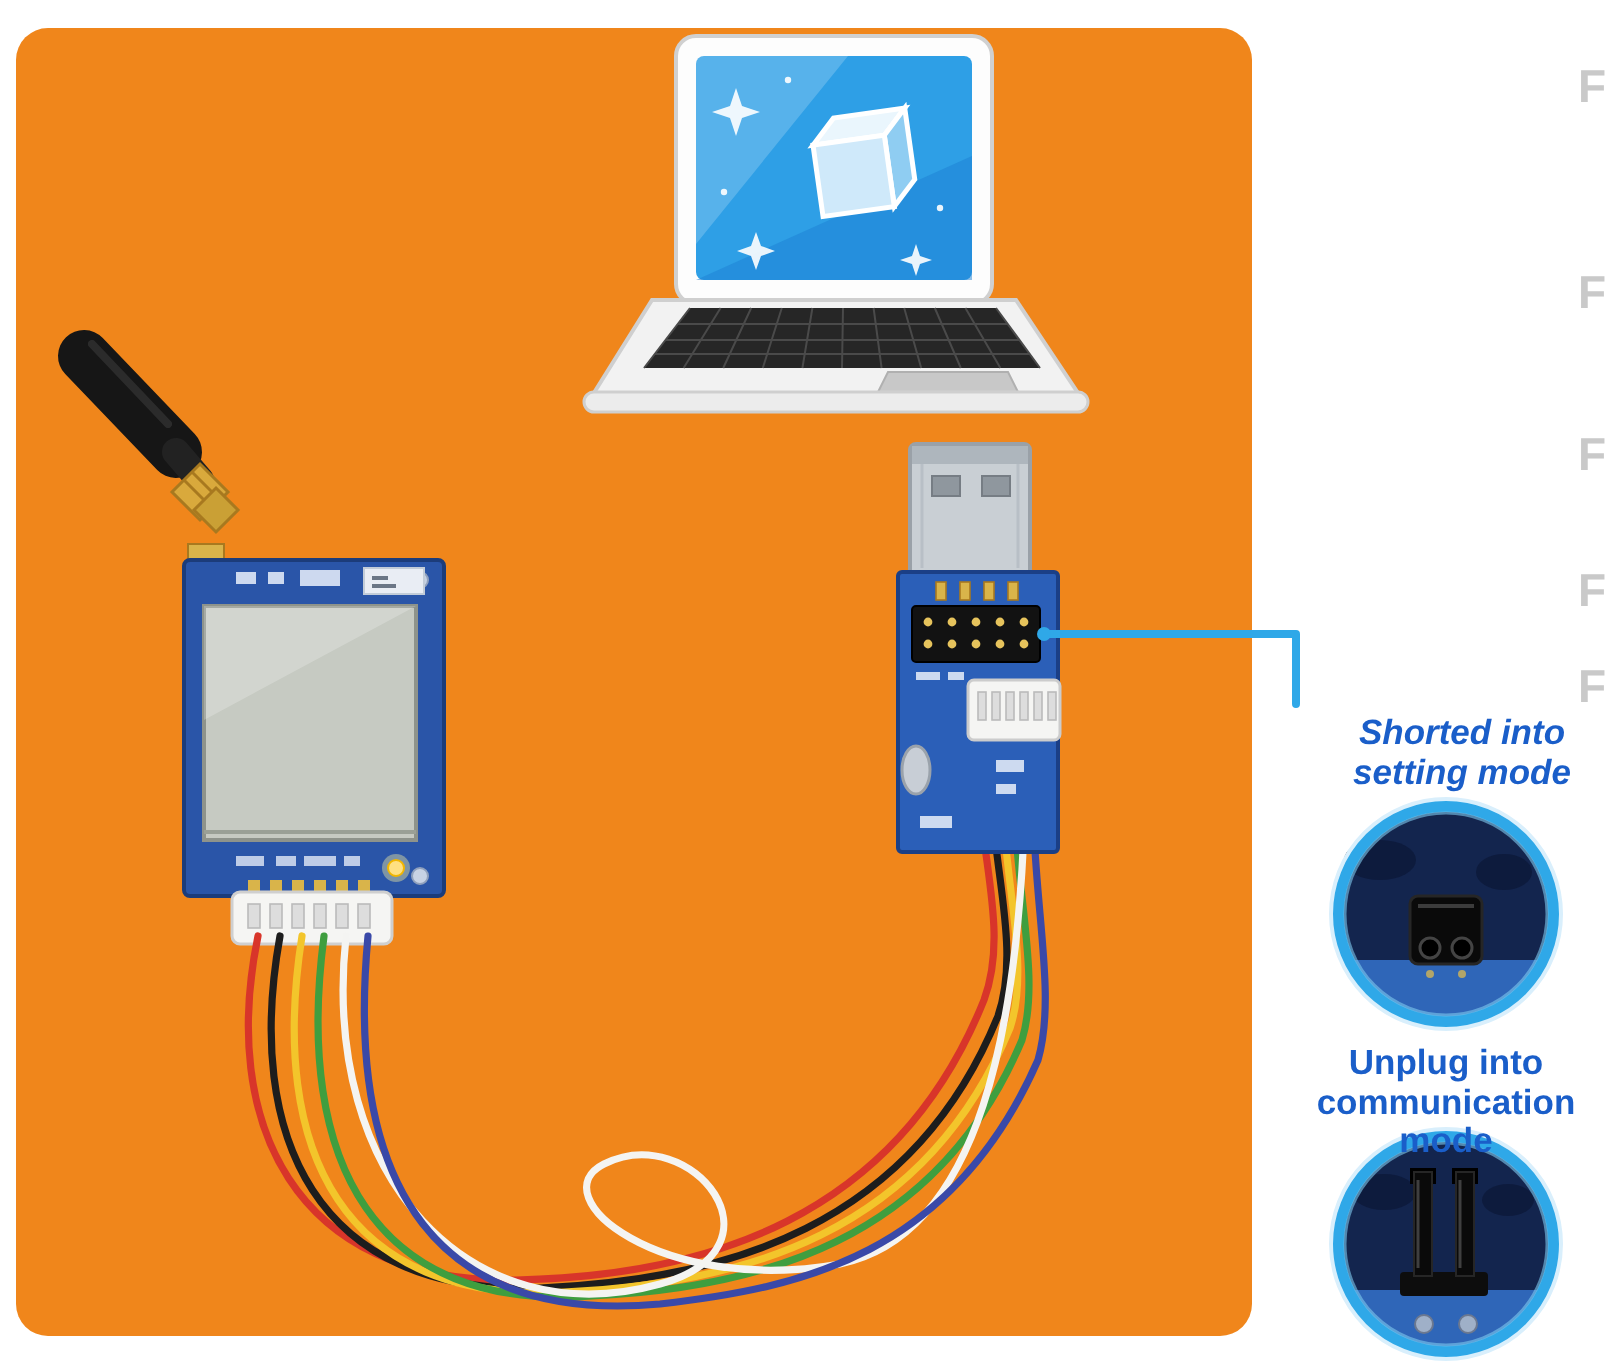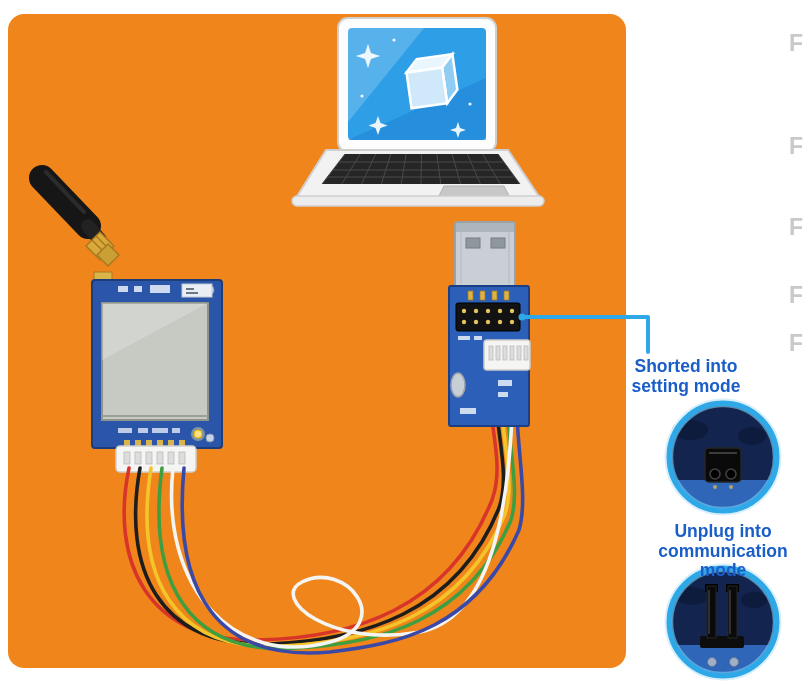--- a/index.html
+++ b/index.html
@@ -6,21 +6,21 @@
   .stage{
     position:relative;width:809px;height:684px;overflow:hidden;
     background:#ffffff;font-family:"Liberation Sans",sans-serif;
   }
   .stage svg{position:absolute;left:0;top:0;}
   .ann{
     position:absolute;text-align:center;font-weight:bold;
     font-size:17.5px;line-height:1.12;color:#1A5EC9;
     font-family:"Liberation Sans",sans-serif;
   }
-  .ann1{left:611px;top:357px;width:150px;}
+  .ann1{left:656px;top:357px;width:150px;font-style:italic;}
   .ann2{left:633px;top:522px;width:180px;}
   .sideF{
     position:absolute;left:789px;color:#c9c9c9;font-weight:bold;
     font-size:23px;font-family:"Liberation Sans",sans-serif;
   }
 </style>
 </head>
 <body>
 
 <div class="stage">

